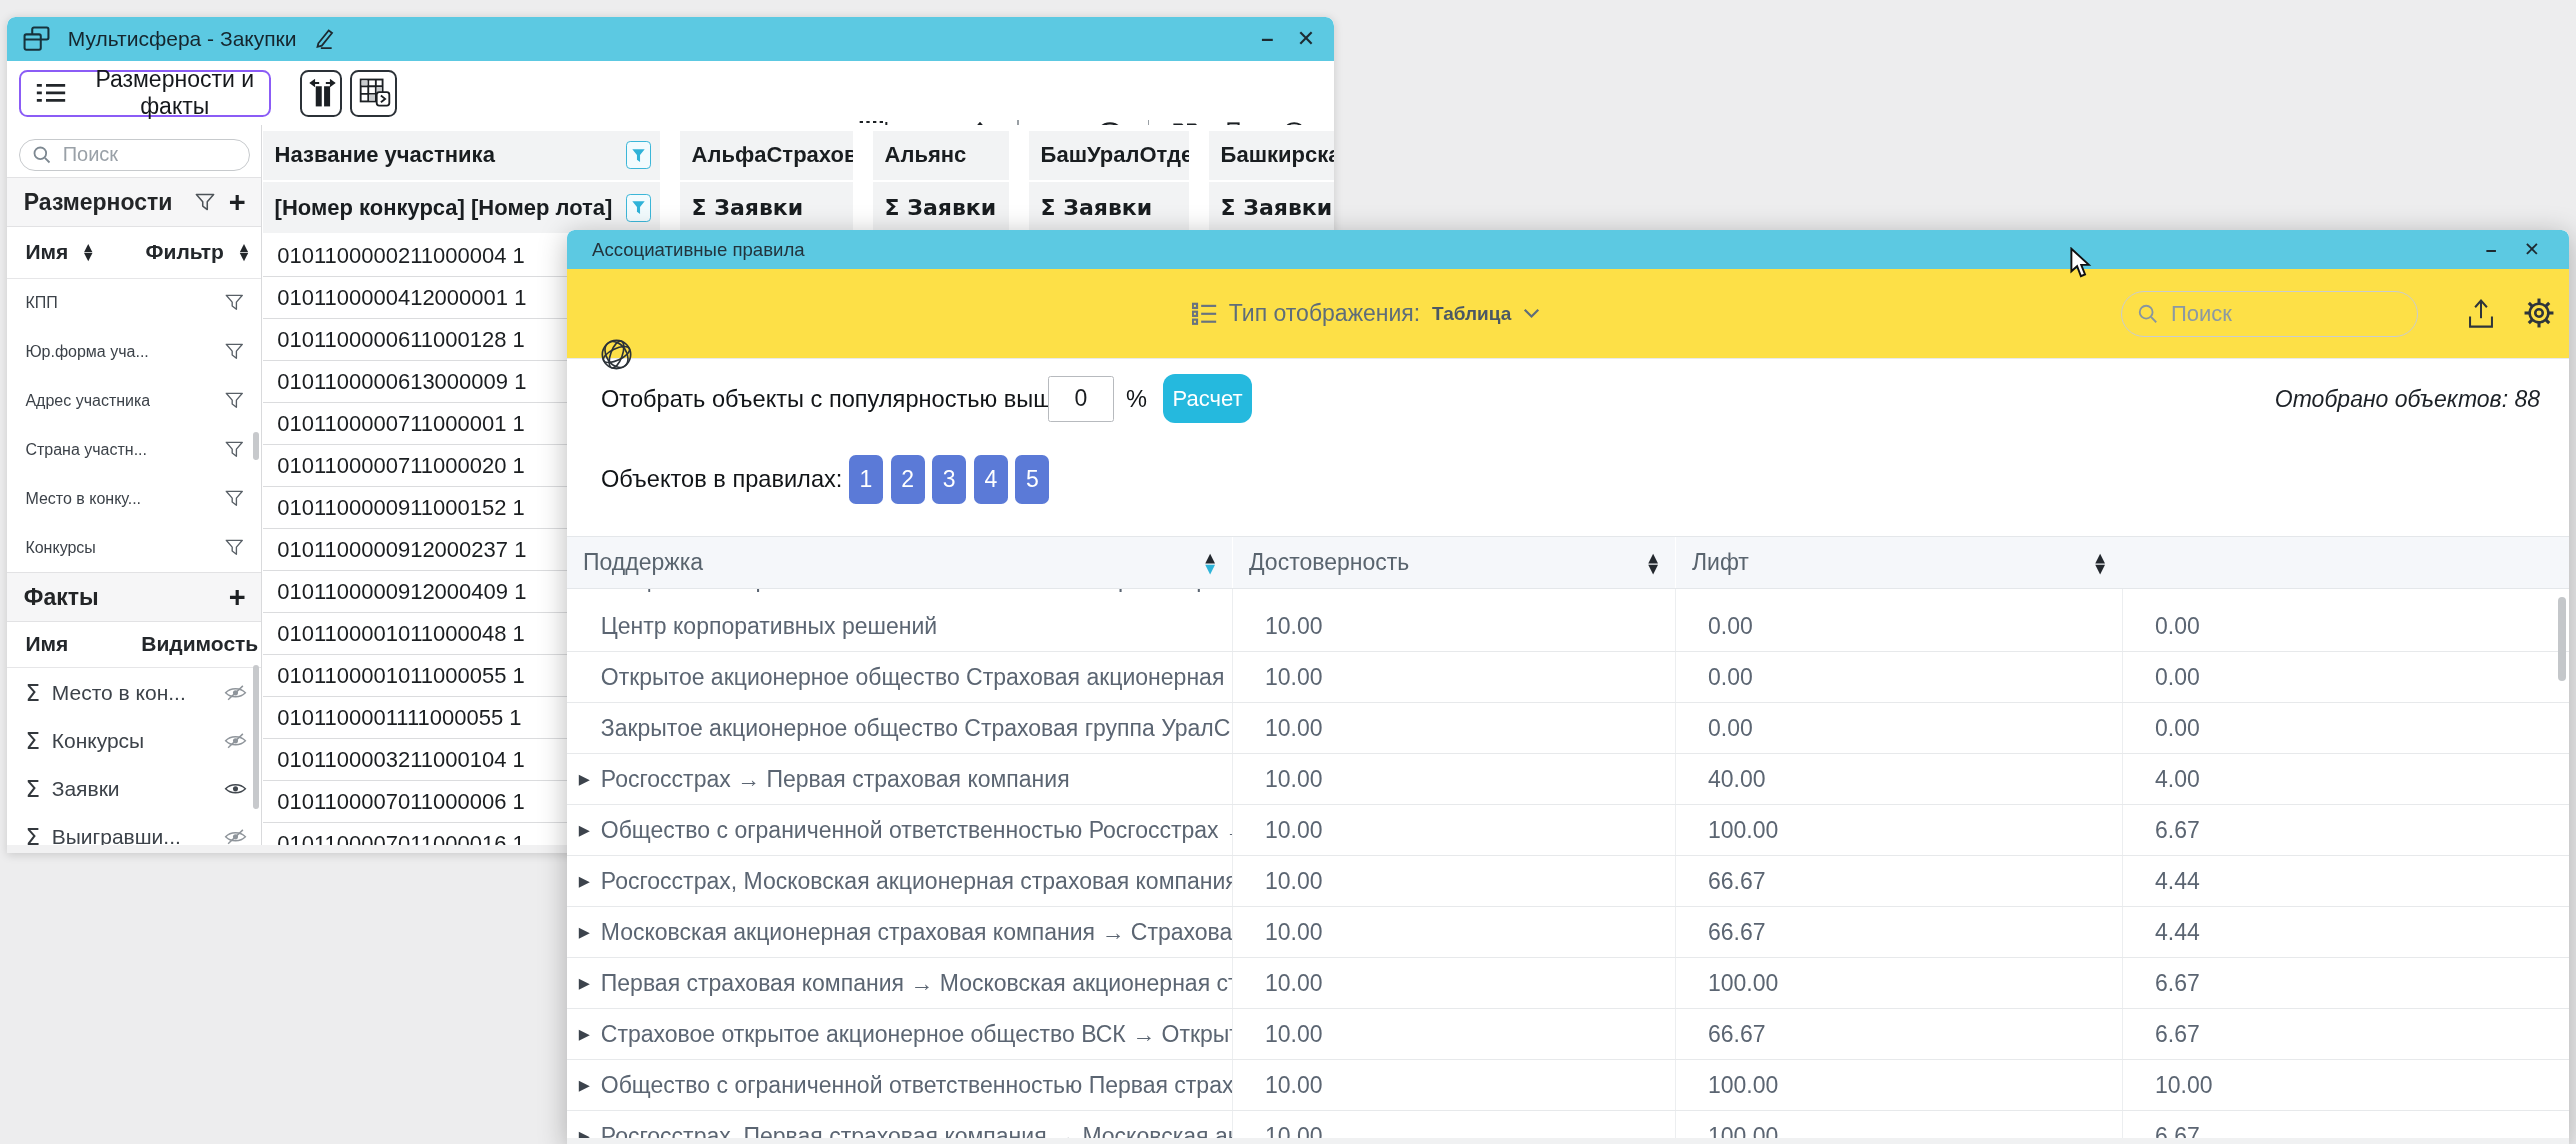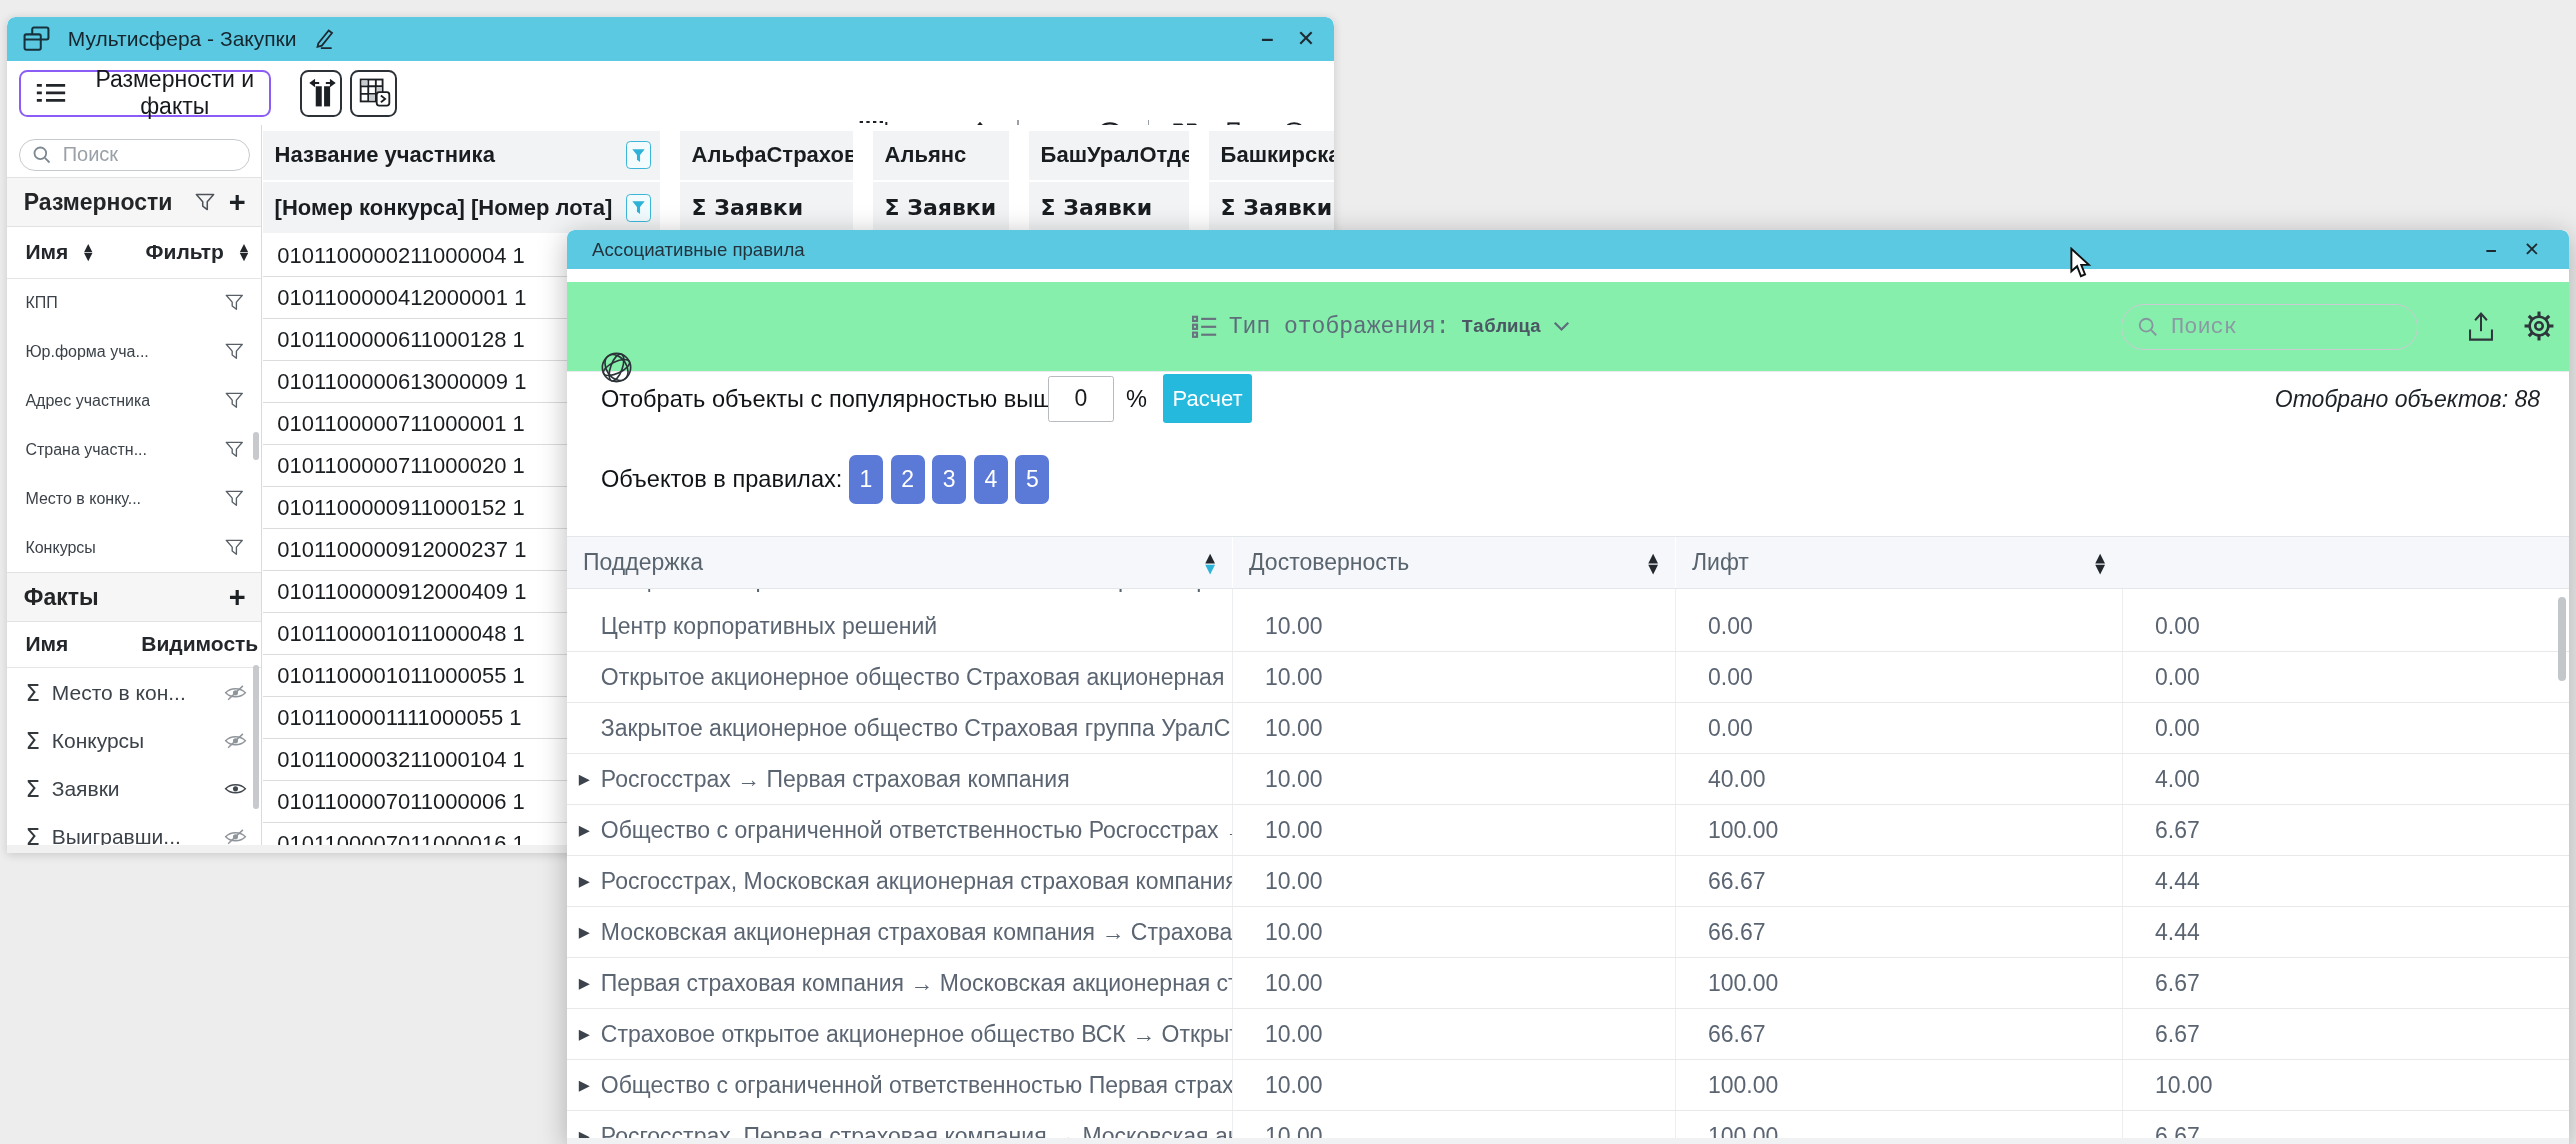--- a/index.html
+++ b/index.html
@@ -76,38 +76,38 @@
 
   
   .dialog{position:absolute;left:567px;top:230px;width:2002px;height:915px;background:#fff;z-index:10;
           border-radius:7.6px 7.6px 0 0;box-shadow:0 5px 29px rgba(0,0,0,.28);overflow:hidden;}
   .dlg-titlebar{position:absolute;left:0;top:0;right:0;height:39px;background:var(--titlebar,#5cc9e2);
                 border-radius:7.6px 7.6px 0 0;display:flex;align-items:center;}
   .dlg-titlebar .d-title{margin-left:25px;font-size:18.6px;color:#22333c;}
   .d-controls{position:absolute;right:0;top:0;height:39px;display:flex;align-items:center;gap:29px;padding-right:29px;}
   .d-controls .t-btn{font-size:19.4px;}
 
-  .dlg-toolbar{position:absolute;left:0;top:52px;right:0;height:89px;border-bottom:0.8px solid #e8eaed;background:#86efac;font-family:Liberation Mono, monospace;}
+  .dlg-toolbar{position:absolute;left:0;top:39px;right:0;height:89px;border-bottom:0.8px solid #e8eaed;background:#fde047;}
   .globe{position:absolute;left:32px;top:68px;color:#2b3238;}
   .type-group{position:absolute;left:625px;top:0;height:89px;display:flex;align-items:center;gap:11.8px;color:#5e6d7a;}
   .type-group .tg-label{font-size:23px;}
   .type-group .tg-value{font-size:19px;font-weight:bold;color:#4b5864;}
   .dlg-search{position:absolute;left:1554px;top:22px;width:297px;height:46px;border:1.4px solid #c9ccd0;border-radius:23px;
               display:flex;align-items:center;gap:10px;padding:0 15px;box-sizing:border-box;}
   .dlg-search input{border:0;outline:0;width:100%;font-size:22px;color:#55606a;font-family:inherit;background:transparent;}
   .dlg-search input::placeholder{color:#8b99a3;}
   .dlg-export{position:absolute;left:1898px;top:29px;color:#2e353b;}
   .dlg-gear{position:absolute;left:1955px;top:27px;color:#2e353b;}
 
   .dlg-filter-row{position:absolute;left:0;top:128px;right:0;height:83px;}
   .flt-label{position:absolute;left:34px;top:0;height:83px;display:flex;align-items:center;font-size:23.6px;color:#111417;}
   .flt-input{position:absolute;left:481px;top:17.7px;width:66px;height:46px;border:1.4px solid #b7babe;border-radius:2.5px;
              text-align:center;font-size:23px;color:#1b1e21;font-family:inherit;box-sizing:border-box;outline:0;}
   .flt-pct{position:absolute;left:559px;top:0;height:83px;display:flex;align-items:center;font-size:23.6px;color:#111417;}
-  .flt-btn{position:absolute;left:596px;top:16px;width:89px;height:49px;background:var(--accent-cyan,#25b9de);border:0;border-radius:3px;
+  .flt-btn{position:absolute;left:596px;top:16px;width:89px;height:49px;background:var(--accent-cyan,#25b9de);border:0;border-radius:12px;
            color:#fff;font-size:22px;font-family:inherit;}
   .flt-count{position:absolute;right:29px;top:0;height:83px;display:flex;align-items:center;font-size:23px;font-style:italic;color:#1c2126;}
 
   .rules-row{position:absolute;left:0;top:211px;right:0;height:76px;}
   .rules-label{position:absolute;left:34px;top:0;height:76px;display:flex;align-items:center;font-size:23.6px;color:#111417;}
   .rule-btns{position:absolute;left:282px;top:13.5px;display:flex;gap:7.6px;}
   .rule-btn{width:34px;height:49px;background:var(--accent-blue,#5b7ad7);border:0;border-radius:6.8px;color:#fff;font-size:23px;
             font-family:inherit;display:grid;place-items:center;}
 
   .dlg-thead{position:absolute;left:0;top:306px;right:0;height:53px;background:#f5f7fa;border-top:0.8px solid #e4e7ea;border-bottom:0.8px solid #e4e7ea;

